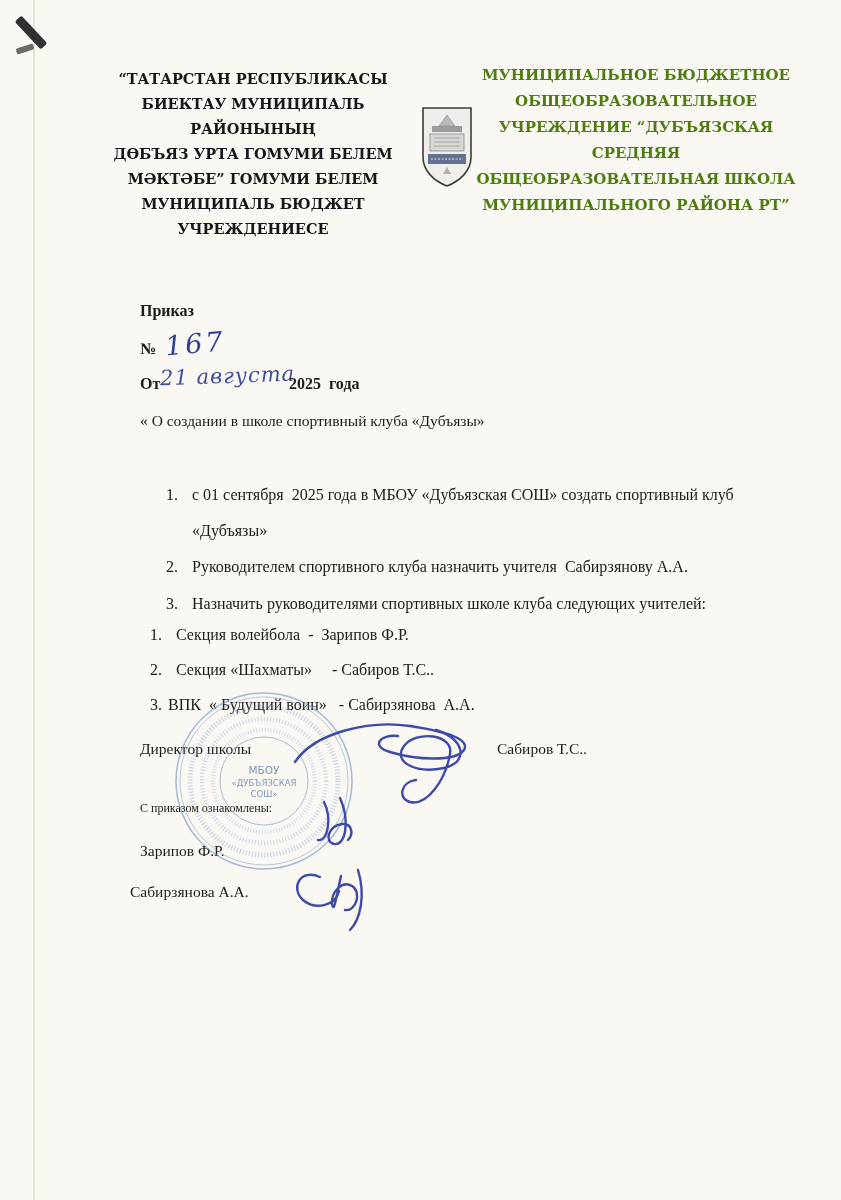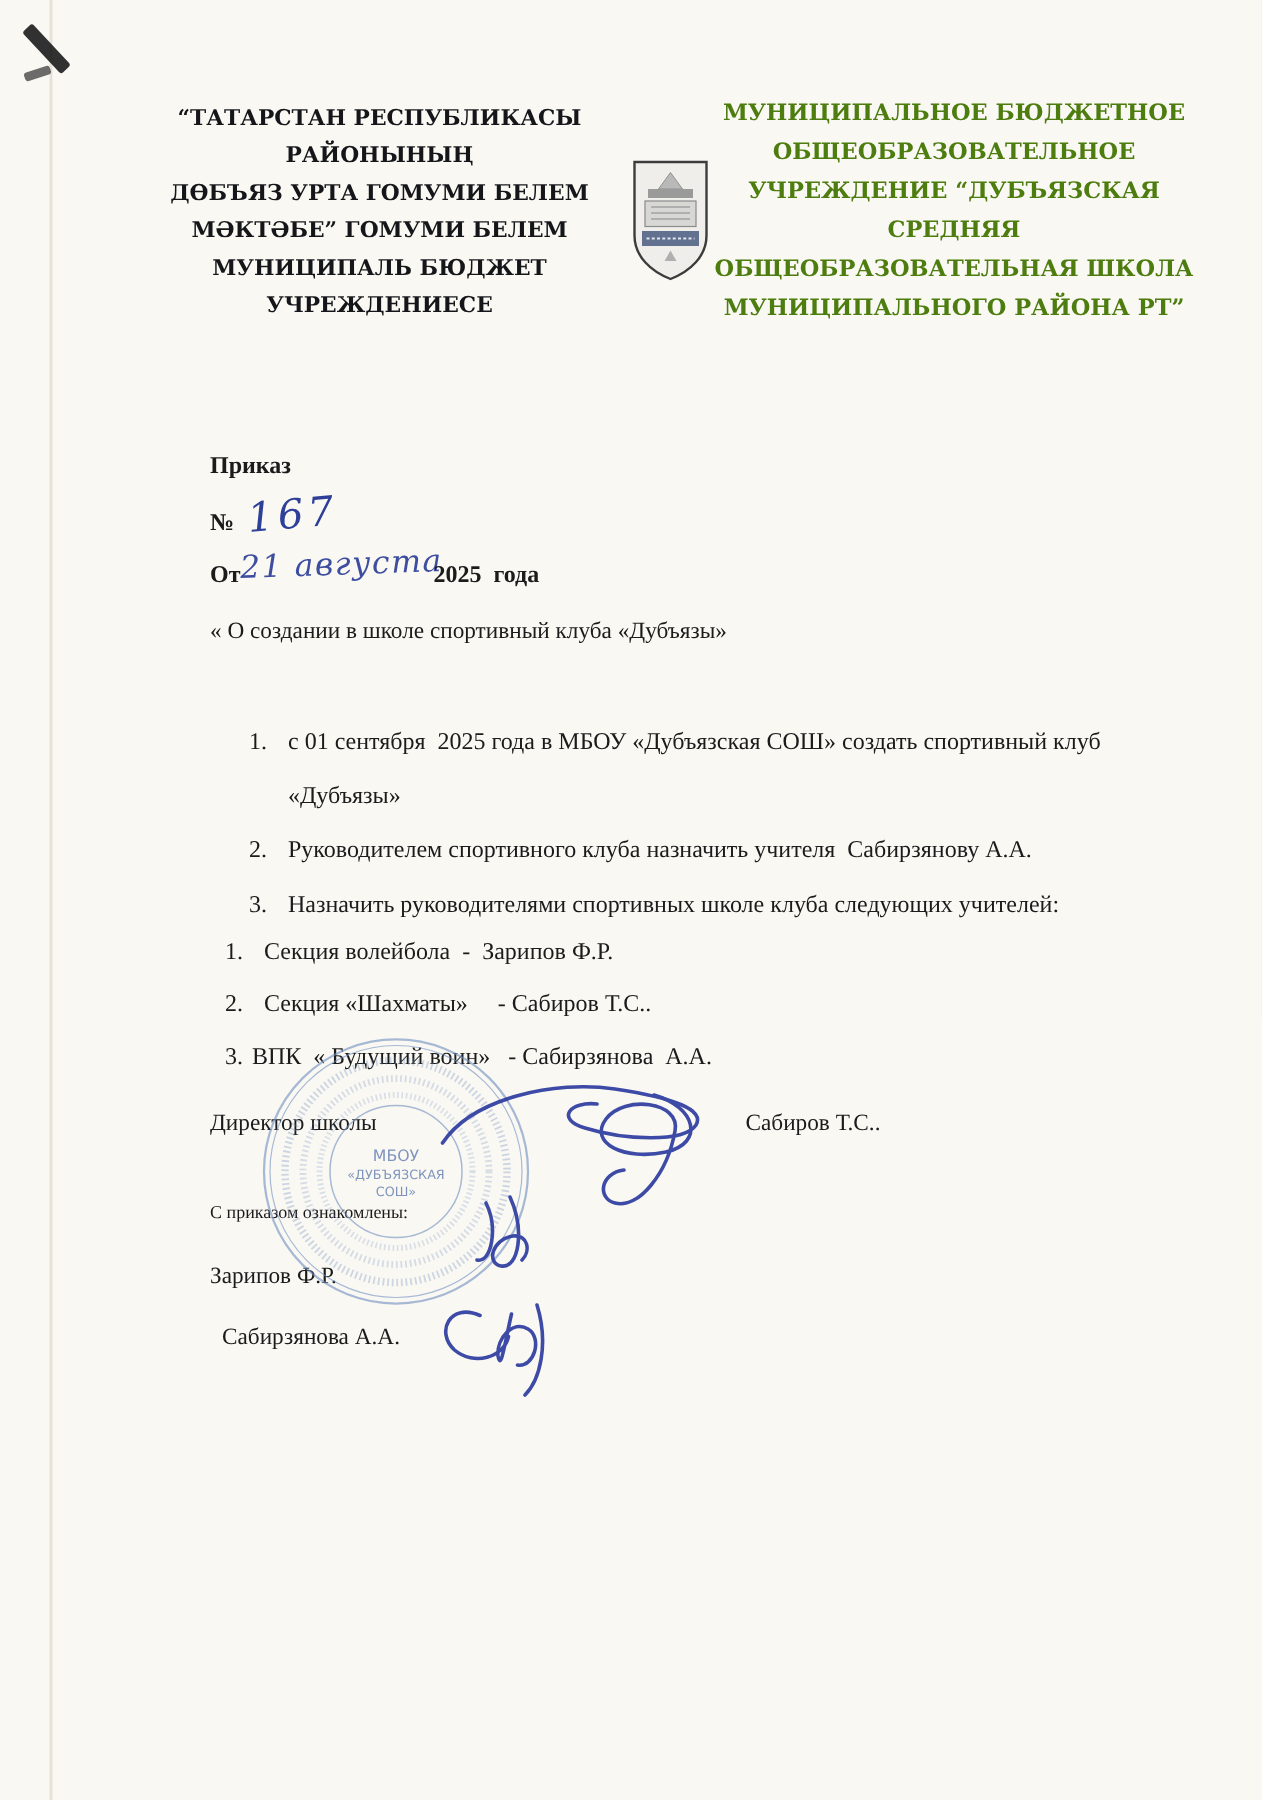--- a/index.html
+++ b/index.html
@@ -37,20 +37,21 @@
 <body>
 
 <div class="page">
 
   <div class="abs edge-line"></div>
   <div class="abs artifact" style="left:12px;top:28px;width:38px;height:9px;transform:rotate(47deg);border-radius:2px;opacity:.85;"></div>
   <div class="abs artifact" style="left:16px;top:46px;width:18px;height:6px;transform:rotate(-18deg);border-radius:2px;opacity:.6;"></div>
 
   <div class="abs hdr hdr-left textlayer">
     <div>“ТАТАРСТАН РЕСПУБЛИКАСЫ</div>
+    <div>БИЕКТАУ МУНИЦИПАЛЬ</div>
     <div>РАЙОНЫНЫҢ</div>
     <div>ДӨБЪЯЗ УРТА ГОМУМИ БЕЛЕМ</div>
     <div>МӘКТӘБЕ” ГОМУМИ БЕЛЕМ</div>
     <div>МУНИЦИПАЛЬ БЮДЖЕТ</div>
     <div>УЧРЕЖДЕНИЕСЕ</div>
   </div>
 
   <svg class="abs textlayer" style="left:420px;top:105px;" width="54" height="84" viewBox="0 0 54 84">
     <path d="M3,3 H51 V52 C51,66 40,76 27,81 C14,76 3,66 3,52 Z" fill="#efeeea" stroke="#3c3c3c" stroke-width="1.6"></path>
     <path d="M27,10 L35,21 H19 Z" fill="#b9b9b9" stroke="#8a8a8a" stroke-width="0.6"></path>
@@ -99,21 +100,21 @@
   <div class="abs li-txt txt textlayer" style="left:176px;top:661px;">Секция «Шахматы»     - Сабиров Т.С..</div>
 
   <div class="abs li-num textlayer" style="left:150px;top:696px;">3.</div>
   <div class="abs li-txt txt textlayer" style="left:168px;top:696px;">ВПК  « Будущий воин»   - Сабирзянова  А.А.</div>
 
   <div class="abs body-line textlayer" style="left:140px;top:740px;font-size:15.5px;">Директор школы</div>
   <div class="abs body-line textlayer" style="left:497px;top:740px;font-size:15.5px;">Сабиров Т.С..</div>
 
   <div class="abs body-line textlayer" style="left:140px;top:801px;font-size:12px;">С приказом ознакомлены:</div>
   <div class="abs body-line textlayer" style="left:140px;top:842px;font-size:15.5px;">Зарипов Ф.Р.</div>
-  <div class="abs body-line textlayer" style="left:148px;top:883px;font-size:15.5px;text-align:center;">Сабирзянова А.А.</div>
+  <div class="abs body-line textlayer" style="left:130px;top:883px;font-size:15.5px;text-align:center;">Сабирзянова А.А.</div>
 
   <svg class="abs stamp-layer" style="left:169px;top:686px;" width="190" height="190" viewBox="0 0 190 190">
     <g fill="none" stroke="#6f8fc0" opacity="0.6">
       <circle cx="95" cy="95" r="88" stroke-width="1.5"></circle>
       <circle cx="95" cy="95" r="84" stroke-width="0.8"></circle>
       <circle cx="95" cy="95" r="44" stroke-width="1"></circle>
       <circle cx="95" cy="95" r="74" stroke-width="5" stroke-dasharray="1.2 1.9" opacity="0.55"></circle>
       <circle cx="95" cy="95" r="62" stroke-width="4.5" stroke-dasharray="1.2 1.9" opacity="0.45"></circle>
       <circle cx="95" cy="95" r="51" stroke-width="4" stroke-dasharray="1.1 1.8" opacity="0.4"></circle>
     </g>

